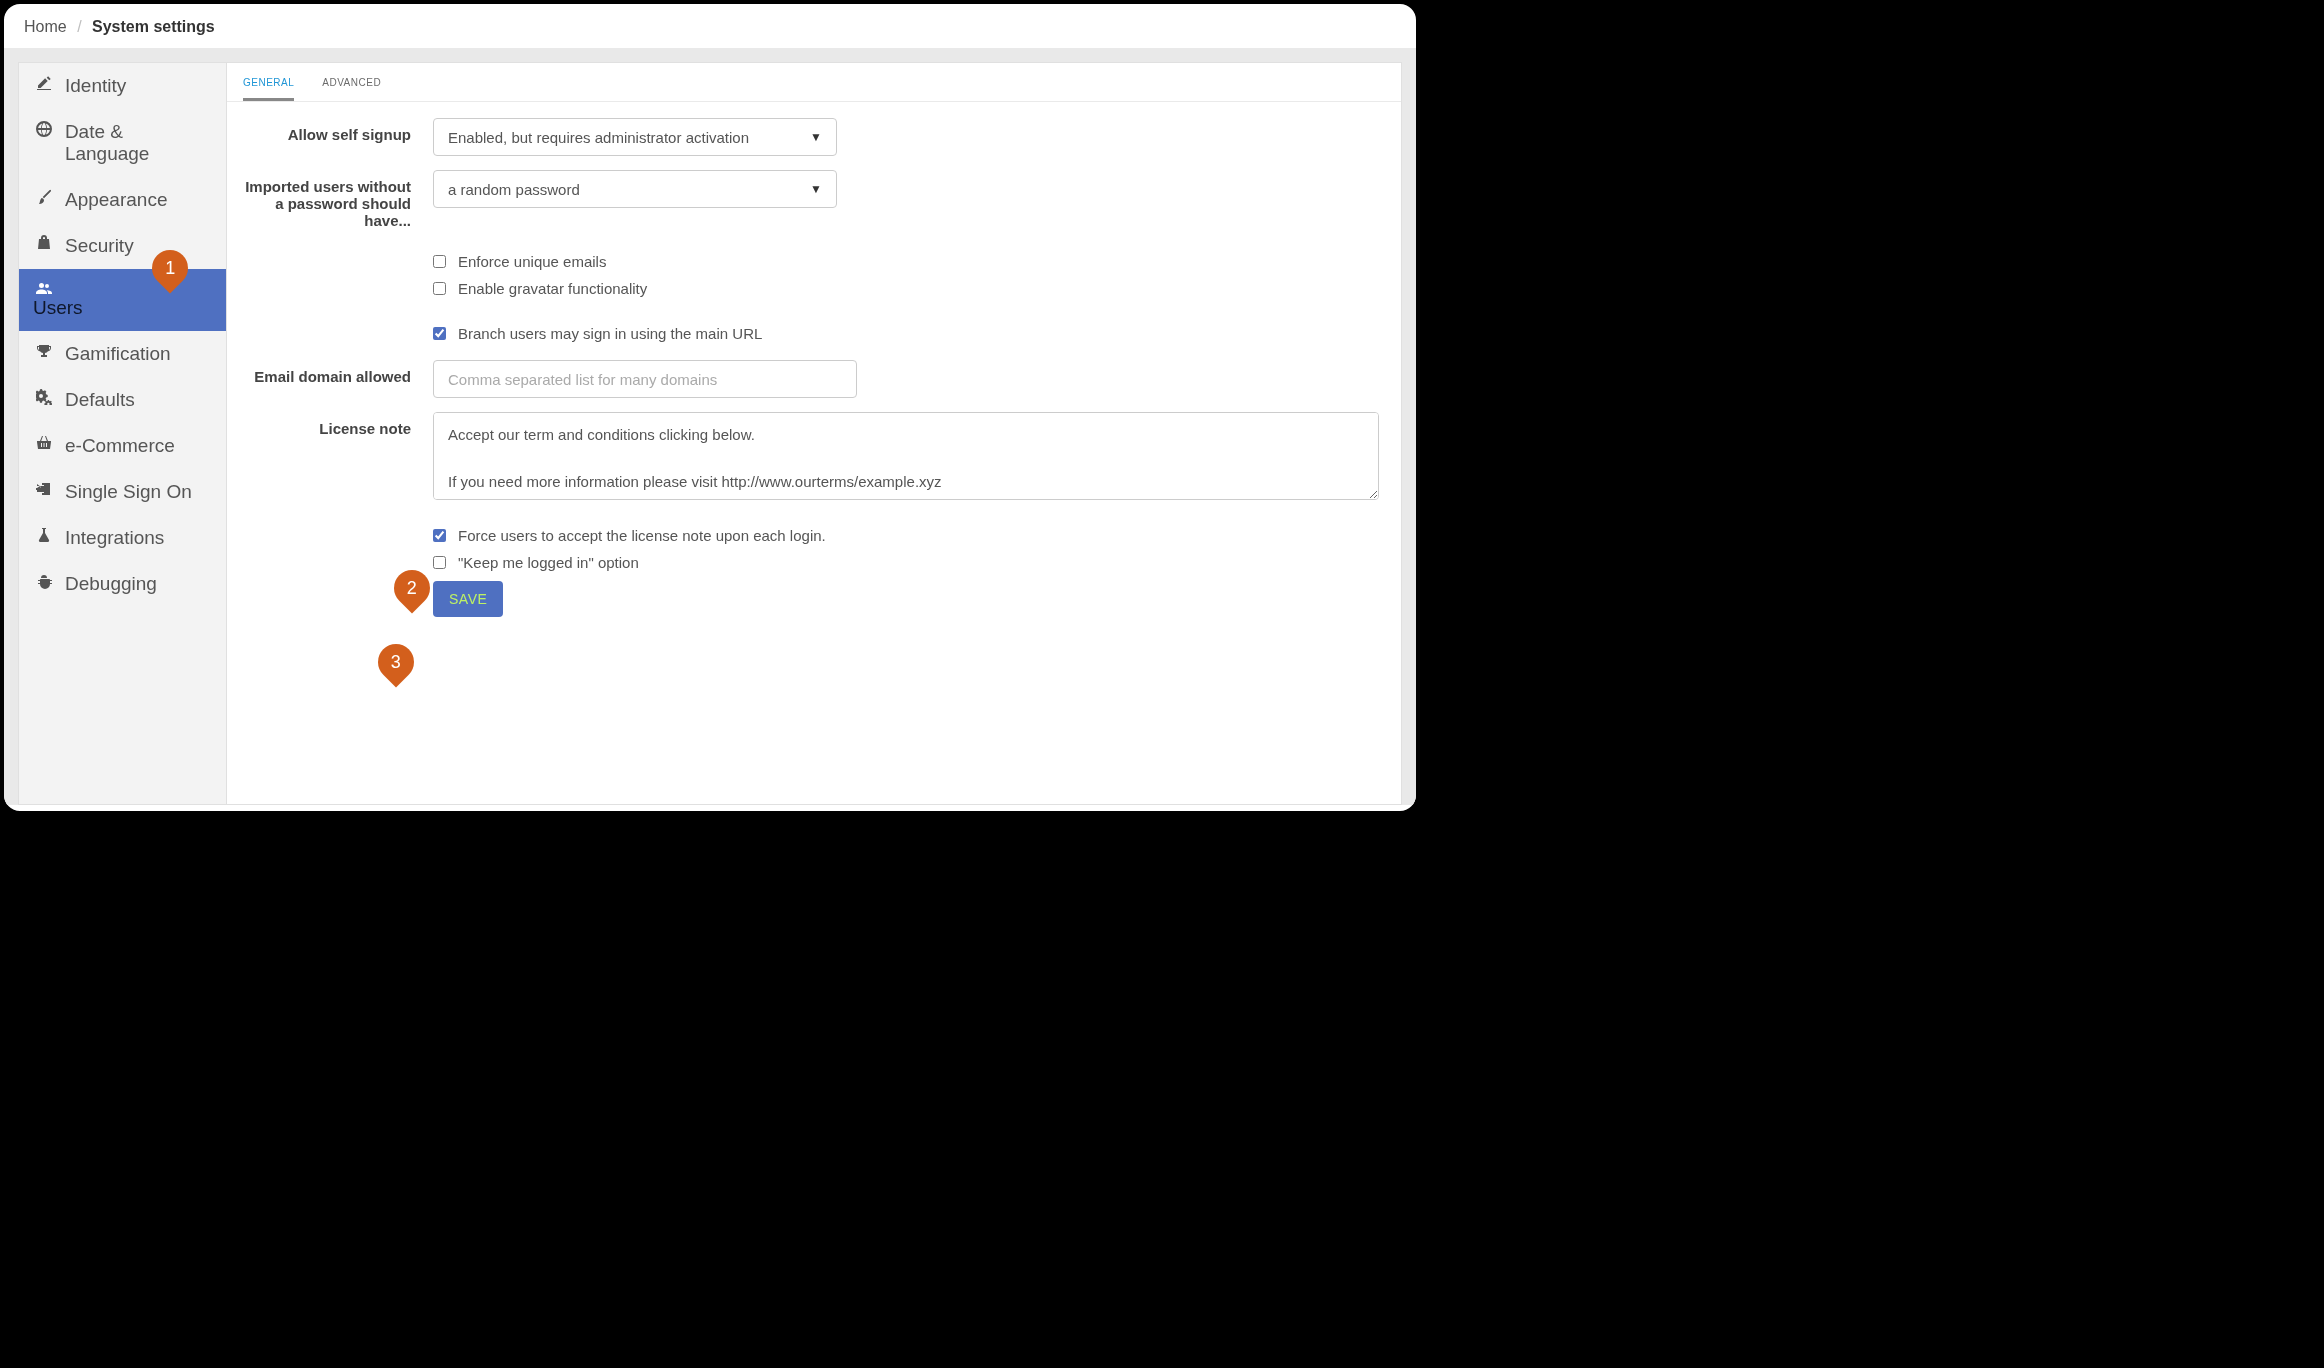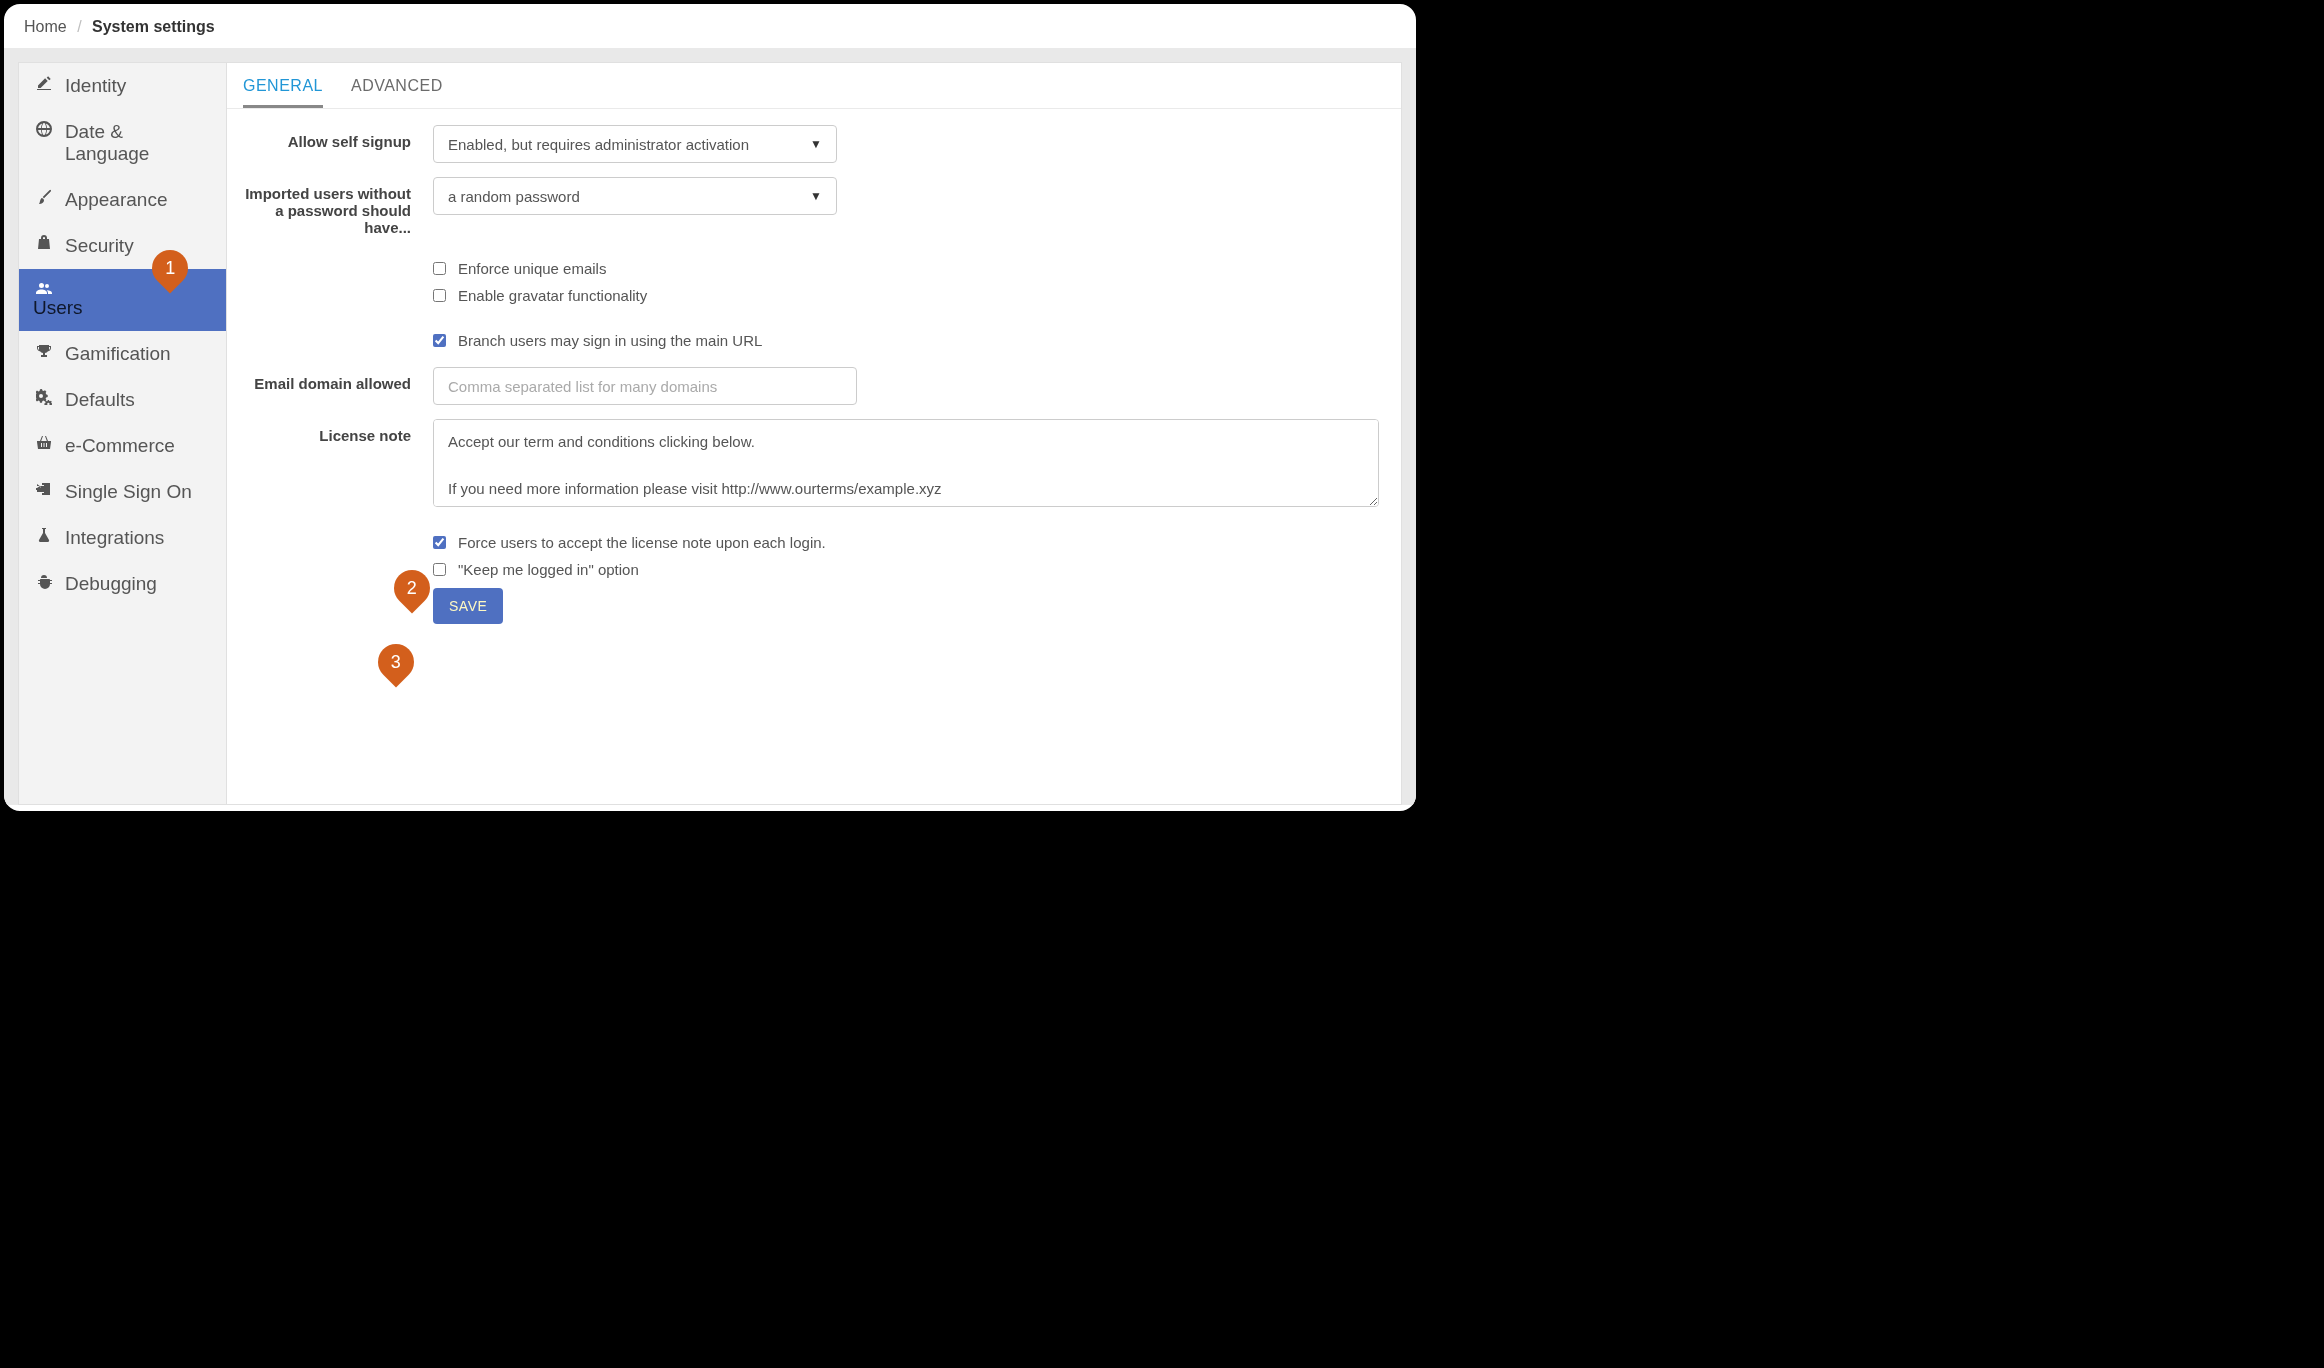--- a/index.html
+++ b/index.html
@@ -71,21 +71,21 @@
   .sidebar-item .icon svg { fill: #555; }
 
   .tabs {
     display: flex;
     padding: 14px 16px 0 16px;
     border-bottom: 1px solid #eaeaea;
     gap: 28px;
   }
   .tab {
     padding: 0 0 10px 0;
-    font-size: 16px;
+    font-size: 10px;
     letter-spacing: 0.5px;
     color: #6b6b6b;
     cursor: pointer;
     border-bottom: 3px solid transparent;
     text-transform: uppercase;
   }
   .tab.active {
     color: #2196d6;
     border-bottom-color: #888;
   }
@@ -154,21 +154,21 @@
     align-items: center;
     margin: 10px 0 10px 0;
   }
   .check-row input[type="checkbox"] {
     width: 13px; height: 13px; margin: 0 12px 0 0;
     accent-color: #4f70c1;
   }
   .check-row label { color: #555; }
   .save-btn {
     background: #4f70c1;
-    color: #fef9c3;
+    color: #bef264;
     border: none;
     border-radius: 4px;
     padding: 10px 16px;
     font-size: 14px;
     letter-spacing: 0.5px;
     cursor: pointer;
   }
 
   .callout {
     position: absolute;

